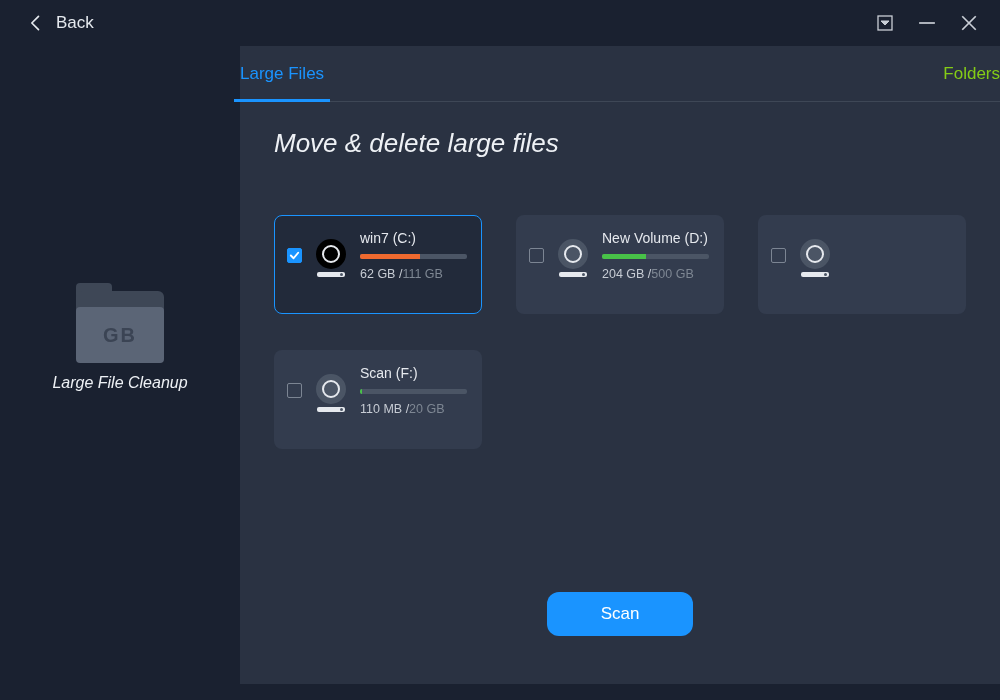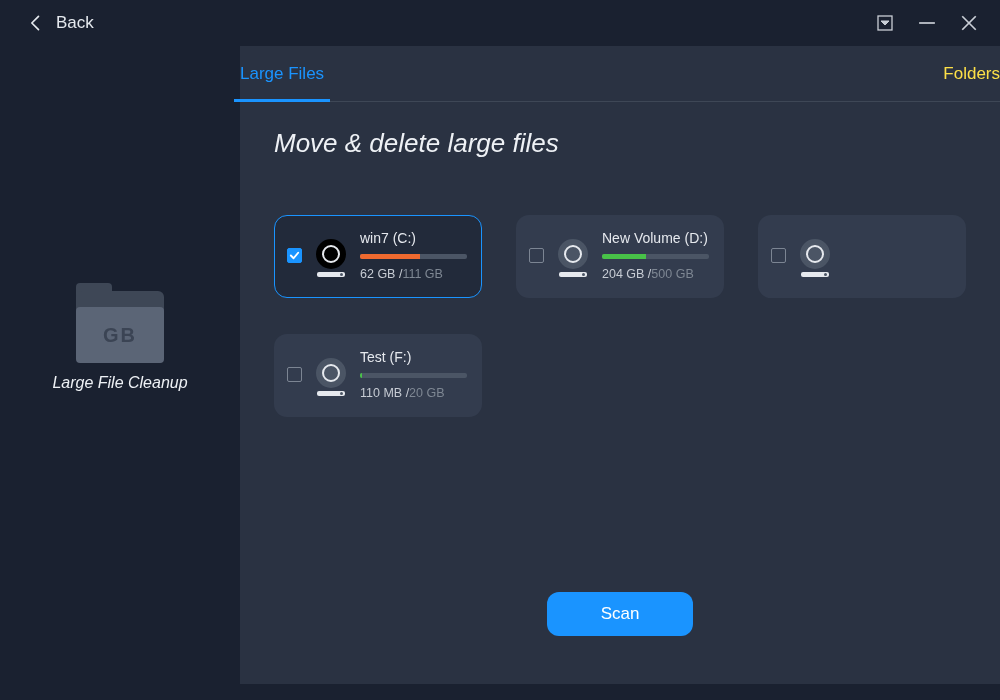--- a/index.html
+++ b/index.html
@@ -64,43 +64,43 @@
     display:flex; flex-direction:column;
   }
 
   
   .tabs {
     height:56px; border-bottom:1px solid #3e4756;
     display:flex; align-items:stretch; justify-content:space-between;
     gap:150px;
   }
   .tab {
-    display:flex; align-items:center; font-size:17px; color:#fde047;
+    display:flex; align-items:center; font-size:17px; color:#84cc16;
     position:relative; cursor:pointer;
   }
   .tab.active { color:#1a94ff; }
   .tab.active::after {
     content:""; position:absolute; left:-6px; right:-6px; bottom:-1px;
     height:3px; background:#1a94ff;
   }
 
   
   .heading { padding: 26px 34px 0 34px; font-style: italic; }
   .heading h1 { color:#eef1f5; font-weight:400; font-size:26px; }
   .heading p { margin-top:12px; font-size:14px; color:#c7ccd4; }
 
   
   .grid {
     padding: 56px 34px 0 34px;
     display:grid; grid-template-columns: repeat(3, 1fr);
     column-gap:34px; row-gap:36px;
   }
   .card {
-    background:#333c4e; border-radius:13px;
-    padding:14px 14px 16px 12px;
+    background:#333c4e; border-radius:8px;
+    padding:14px 14px 32px 12px;
     display:flex; align-items:center; gap:12px;
     border:1px solid transparent; cursor:pointer;
   }
   .card.selected {
     background:#222a3a; border:1px solid #1a94ff;
   }
 
   .chk {
     width:15px; height:15px; border:1px solid #7c8593; border-radius:2px;
     display:flex; align-items:center; justify-content:center;
@@ -260,21 +260,21 @@
         </div>
         <div class="card">
           <div class="chk"></div>
           <div class="drive-icon">
             <div class="disc">
               <div class="ring"></div>
             </div>
             <div class="base"></div>
           </div>
           <div class="pinfo">
-            <div class="pname">Test (F:)</div>
+            <div class="pname">Scan (F:)</div>
             <div class="bar">
               <div class="fill" style="width: 2%; background: rgb(72, 194, 72);"></div>
             </div>
             <div class="psize"><span>110 MB</span> /<span class="total">20 GB</span></div>
           </div>
         </div>
       </div>
 
     <div class="bottom">
       <button class="scan-btn">Scan</button>

